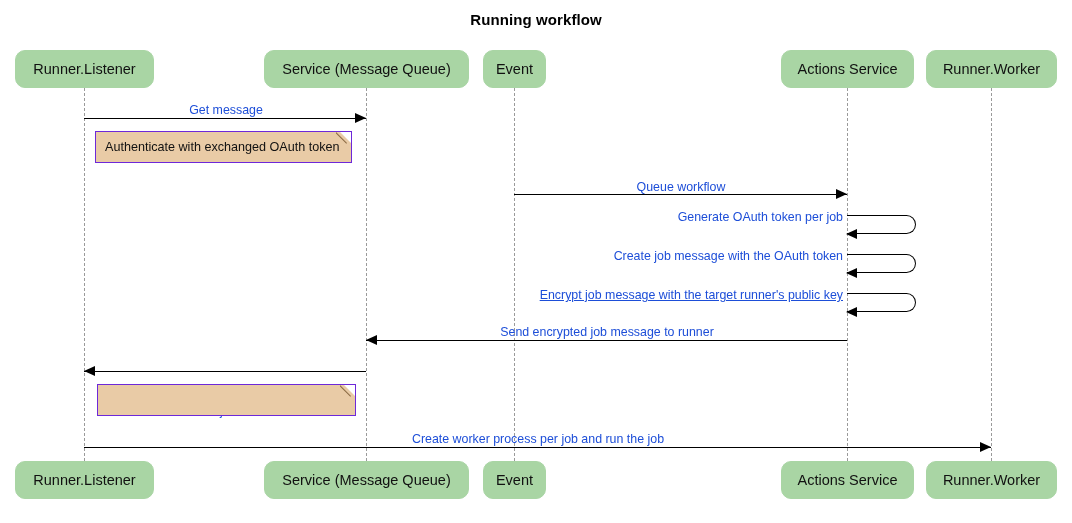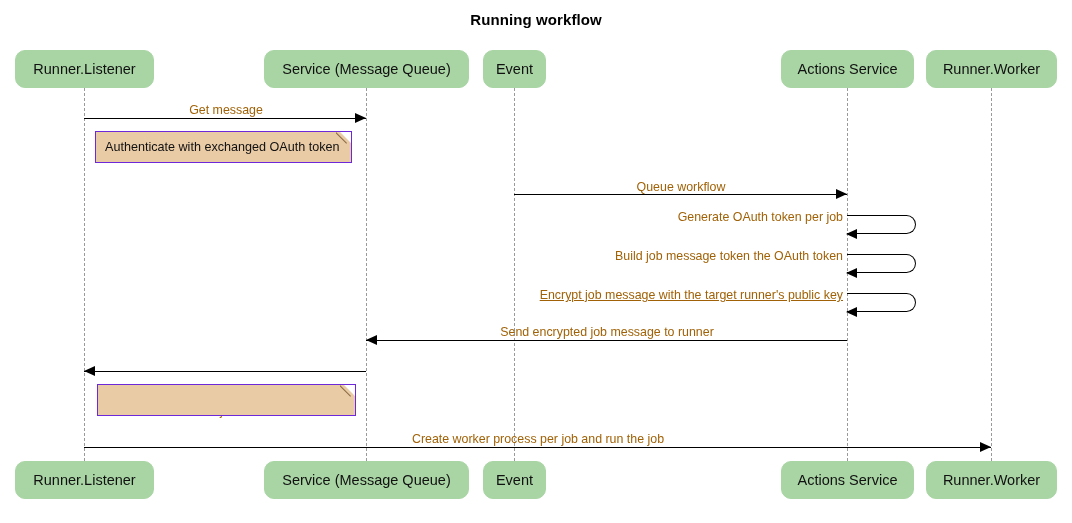--- a/index.html
+++ b/index.html
@@ -69,21 +69,21 @@
     border-left: 11px solid #000000;
   }
   .arrowhead.left {
     border-top: 5.5px solid transparent;
     border-bottom: 5.5px solid transparent;
     border-right: 11px solid #000000;
   }
   .msg-label {
     position: absolute;
     font-size: 12.4px;
-    color: #a16207;
+    color: #1d4ed8;
     white-space: nowrap;
     text-align: center;
   }
   .msg-label.centered {
     transform: translateX(-50%);
   }
   .msg-label.rightaligned {
     transform: translateX(-100%);
   }
   
@@ -180,21 +180,21 @@
         <div class="msg-label centered" style="left: 681px; top: 180px;">Queue workflow</div>
       </div>
       <div>
         <div class="selfloop" style="left: 847px; top: 215px; width: 69px; height: 19px;"></div>
         <div class="arrowhead left" style="left: 846px; top: 228.5px;"></div>
         <div class="msg-label rightaligned" style="left: 843px; top: 210px;">Generate OAuth token per job</div>
       </div>
       <div>
         <div class="selfloop" style="left: 847px; top: 254px; width: 69px; height: 19px;"></div>
         <div class="arrowhead left" style="left: 846px; top: 267.5px;"></div>
-        <div class="msg-label rightaligned" style="left: 843px; top: 249px;">Build job message token the OAuth token</div>
+        <div class="msg-label rightaligned" style="left: 843px; top: 249px;">Create job message with the OAuth token</div>
       </div>
       <div>
         <div class="selfloop" style="left: 847px; top: 293px; width: 69px; height: 19px;"></div>
         <div class="arrowhead left" style="left: 846px; top: 306.5px;"></div>
         <div class="msg-label rightaligned" style="left: 843px; top: 288px; text-decoration: underline;">Encrypt job message with the target runner's public key</div>
       </div>
       <div>
         <div class="msg-line" style="left: 366px; top: 340px; width: 481px;"></div>
         <div class="arrowhead left" style="top: 335.3px; left: 366px;"></div>
         <div class="msg-label centered" style="left: 607px; top: 325px;">Send encrypted job message to runner</div>

